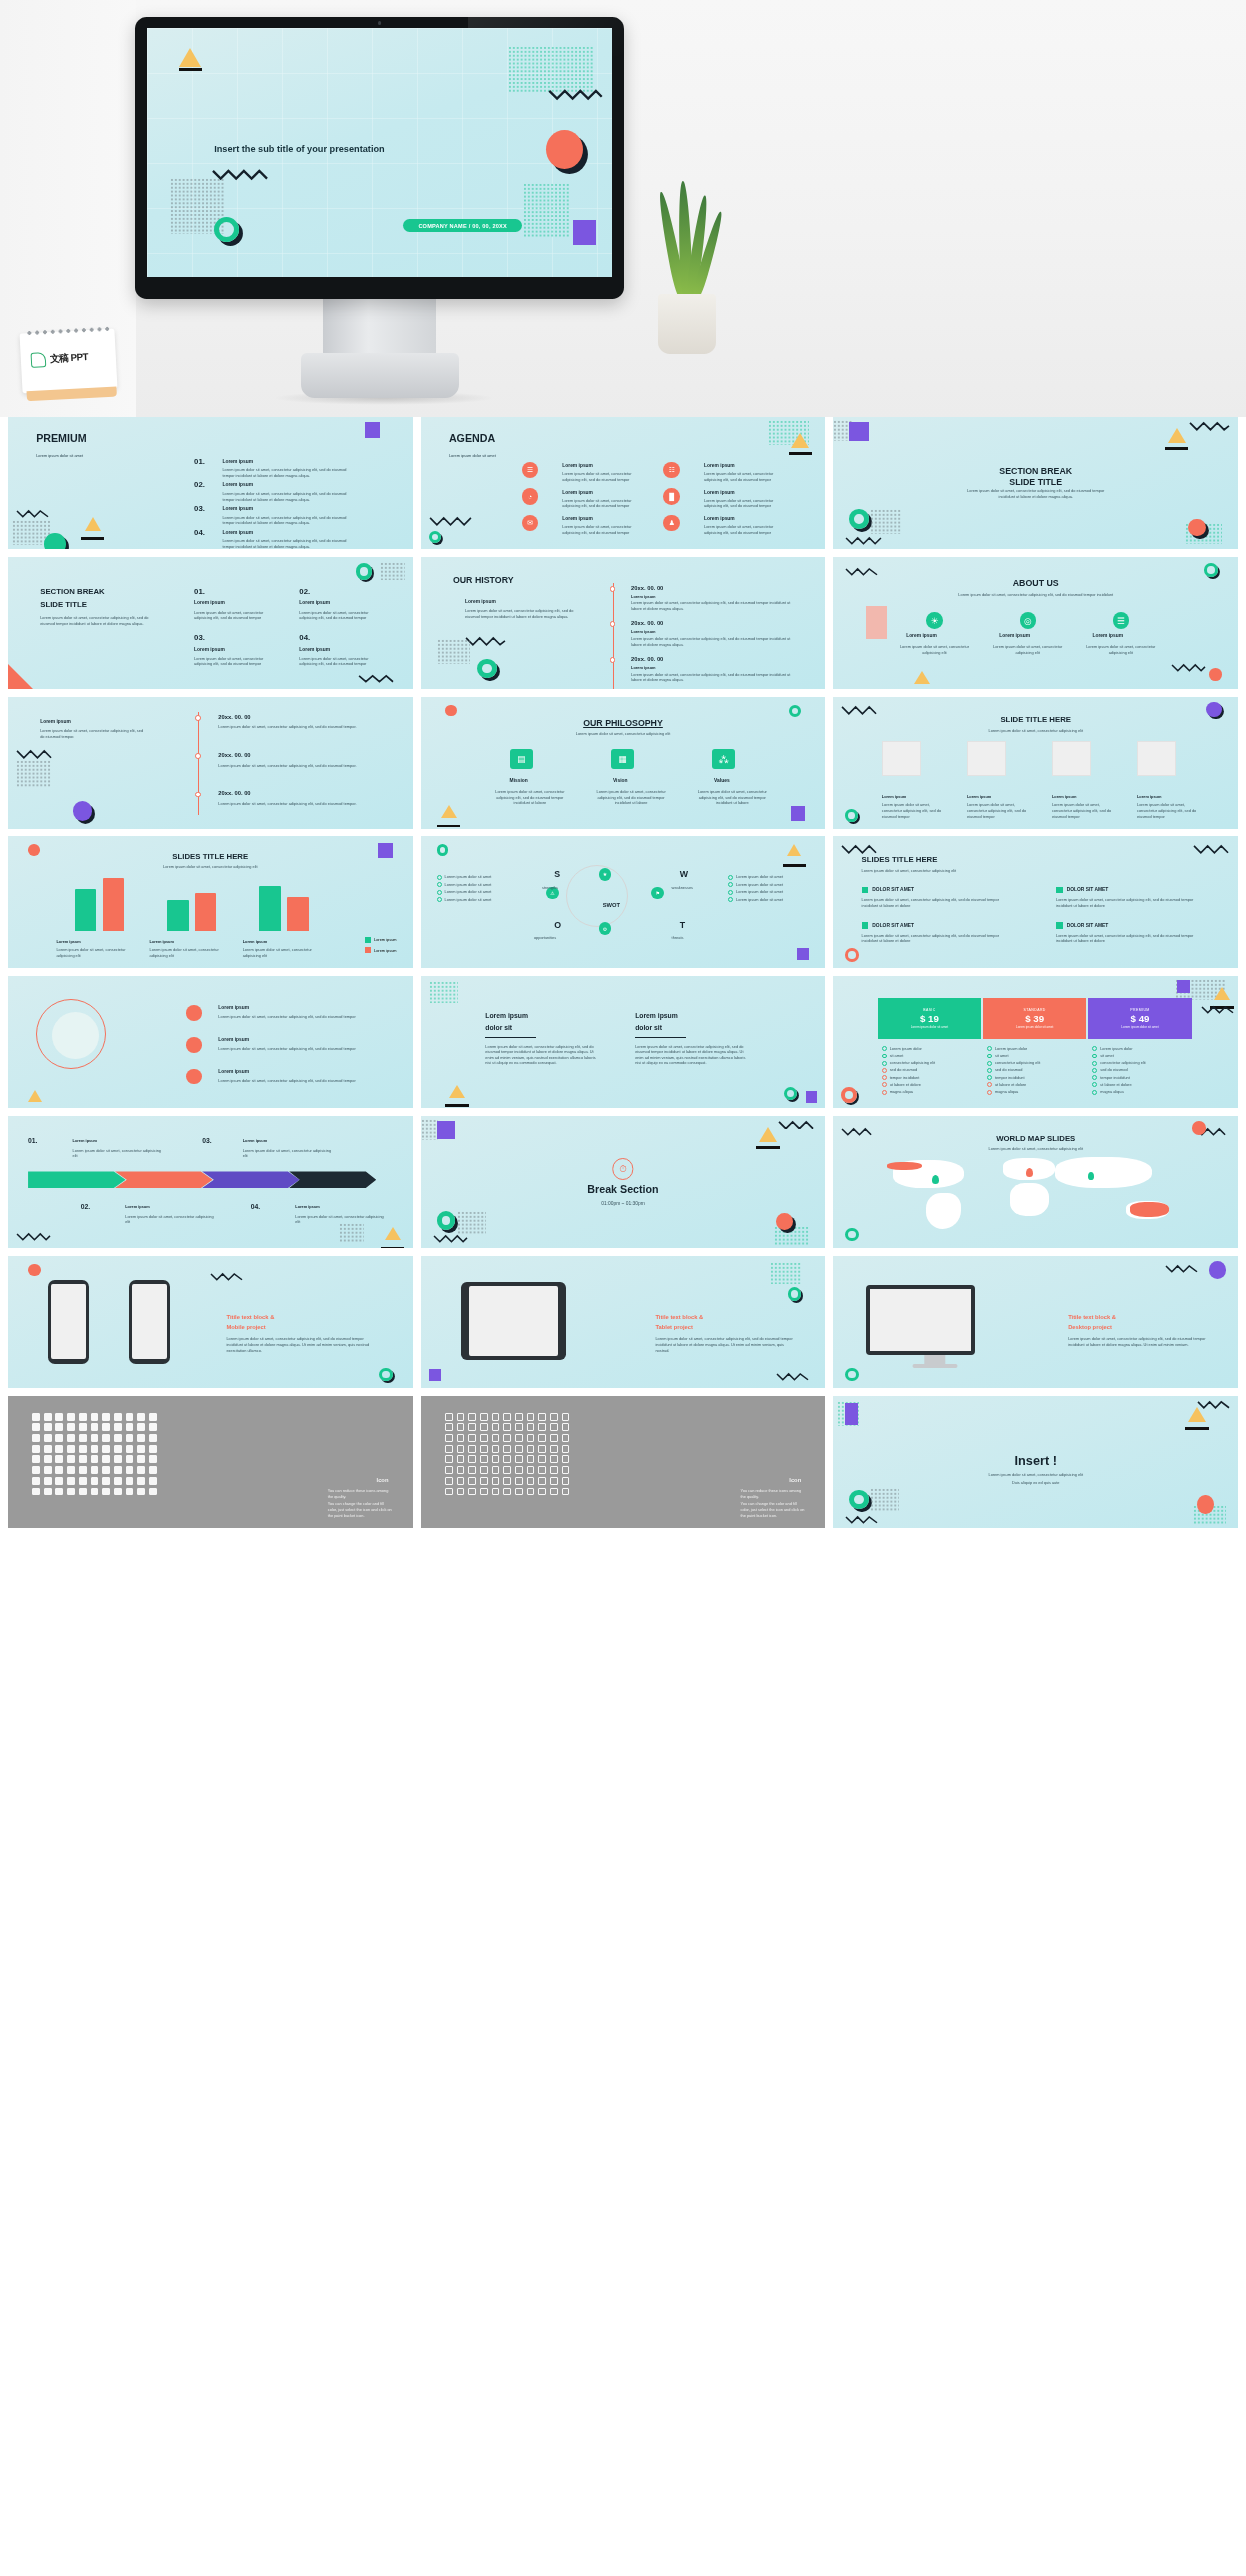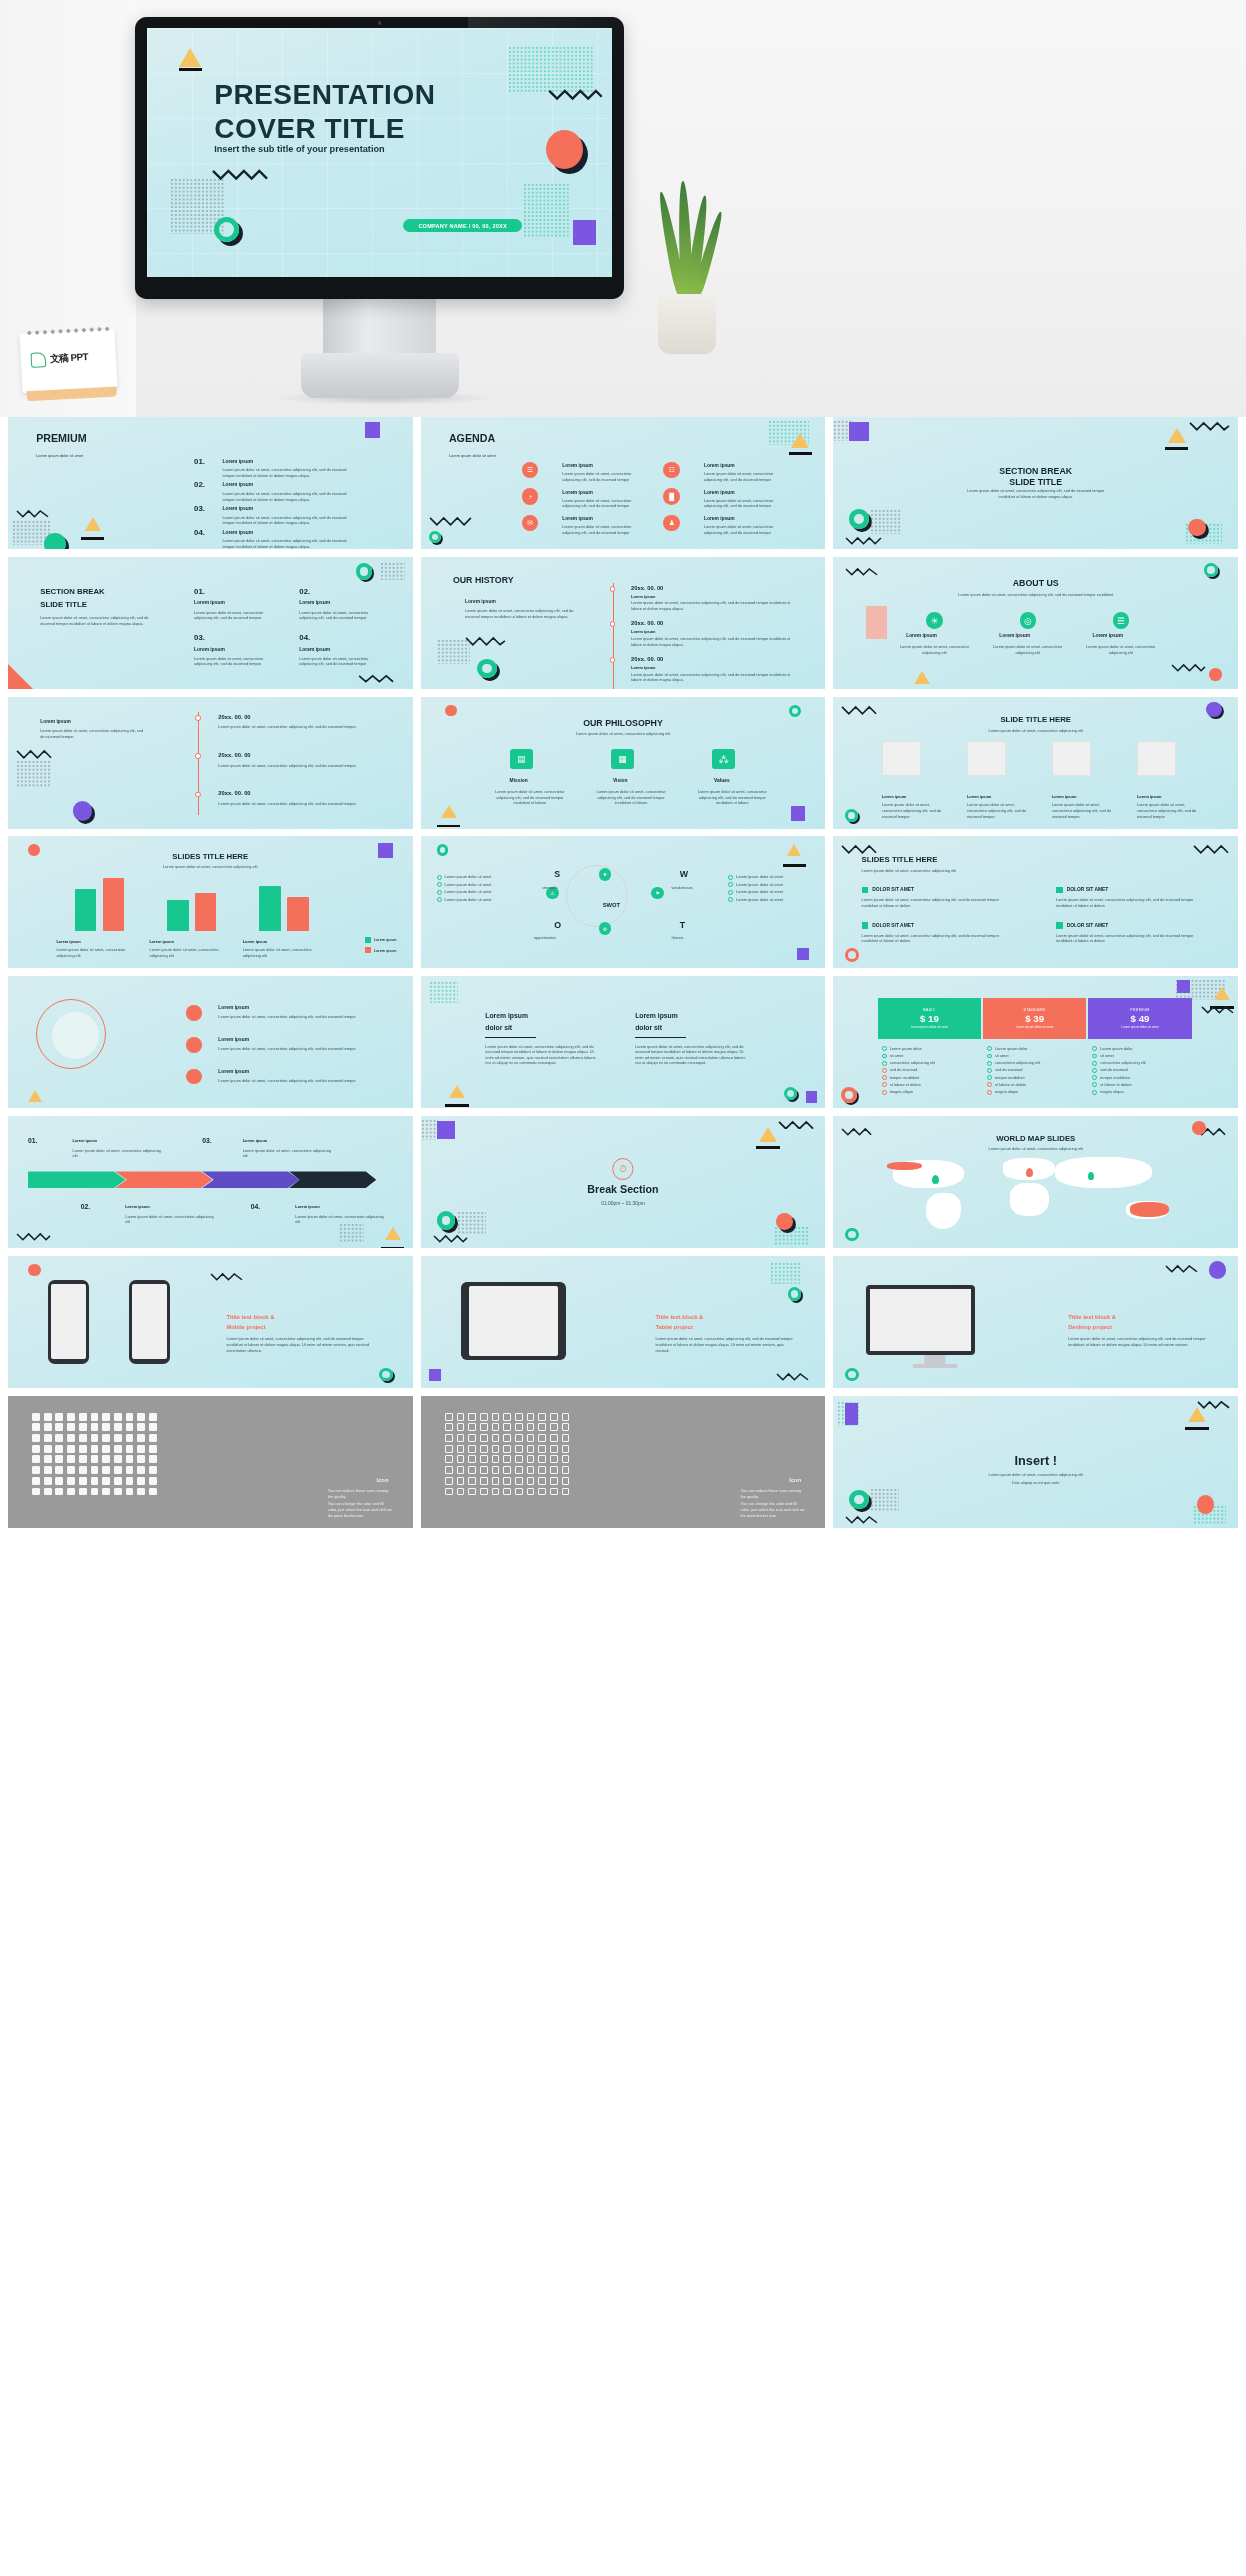--- a/index.html
+++ b/index.html
@@ -204,24 +204,20 @@
     <div class="slide">
       <div class="grid-lines"></div>
 
       <div class="tri sh" style="left:7%;top:8%;"></div>
       <div class="dots green" style="right:4%;top:7%;width:86px;height:47px;"></div>
       <svg class="zig" style="right:2%;top:24%;width:55px;height:13.6px;" viewBox="0 0 56 14">
           <polyline points="1,3 9,11 17,3 25,11 33,3 41,11 49,3 55,9" fill="none" stroke="#14202a" stroke-width="2.4"></polyline>
         </svg>
       <div class="circle" style="right:6.4%;top:41%;width:37px;height:39px;box-shadow:4.9px 4.9px 0 #15202b;"></div>
 
-      <div class="cover-title">
-        <div>PRESENTATION</div>
-        <div>COVER TITLE</div>
-      </div>
       <div class="cover-sub">Insert the sub title of your presentation</div>
 
       <svg class="zig" style="left:14%;top:56%;width:56px;height:13.6px;" viewBox="0 0 58 14">
           <polyline points="1,3 9,11 17,3 25,11 33,3 41,11 49,3 57,11" fill="none" stroke="#14202a" stroke-width="2.4"></polyline>
         </svg>
       <div class="dots" style="left:5%;top:60%;width:55px;height:56px;"></div>
       <div class="ring" style="left:14.5%;top:76%;width:25px;height:25px;box-shadow:3.9px 3.9px 0 #15202b;"></div>
       <div class="dots green" style="right:9%;top:62%;width:47px;height:55px;"></div>
 
       <div class="cover-badge">COMPANY NAME / 00, 00, 20XX</div>
@@ -422,21 +418,21 @@
         <polyline points="1,2 8,9 15,2 22,9 29,2 36,9" fill="none" stroke="#14202a" stroke-width="1.7"></polyline>
       </svg>
     <div class="dots" style="left:2%;top:48%;width:35px;height:27px;"></div>
     <div style="position:absolute;left:16%;bottom:6%;width:19.5px;height:19.5px;border-radius:50%;background:#7b56e0;box-shadow:2.9px 2.9px 0 #15202b;"></div>
   </div>
 
   <div class="thumb">
     <div class="grid-lines"></div>
     <div class="circle" style="left:6%;top:6%;width:11.7px;height:11.7px;"></div>
     <div class="ring" style="right:6%;top:6%;width:12.7px;height:12.7px;border-width:3.9px;"></div>
-    <div class="t-title fs9" style="left:0;right:0;text-align:center;top:16%;">OUR PHILOSOPHY</div>
+    <div class="t-title fs9" style="left:0;right:0;text-align:center;top:16%;text-decoration:underline;">OUR PHILOSOPHY</div>
     <div class="t-body fs4" style="left:22%;right:22%;text-align:center;top:26%;">Lorem ipsum dolor sit amet, consectetur adipisicing elit</div>
     <div class="ico-sq" style="left:22%;top:40%;width:23.4px;height:19.5px;">▤</div>
     <div class="t-title fs5" style="left:22%;top:62%;">Mission</div>
     <div class="t-body fs4" style="left:17%;top:70%;width:20%;text-align:center;">Lorem ipsum dolor sit amet, consectetur adipisicing elit, sed do eiusmod tempor incididunt ut labore</div>
     <div class="ico-sq" style="left:47%;top:40%;width:23.4px;height:19.5px;">▦</div>
     <div class="t-title fs5" style="left:47.5%;top:62%;">Vision</div>
     <div class="t-body fs4" style="left:42%;top:70%;width:20%;text-align:center;">Lorem ipsum dolor sit amet, consectetur adipisicing elit, sed do eiusmod tempor incididunt ut labore</div>
     <div class="ico-sq" style="left:72%;top:40%;width:23.4px;height:19.5px;">⁂</div>
     <div class="t-title fs5" style="left:72.5%;top:62%;">Values</div>
     <div class="t-body fs4" style="left:67%;top:70%;width:20%;text-align:center;">Lorem ipsum dolor sit amet, consectetur adipisicing elit, sed do eiusmod tempor incididunt ut labore</div>

